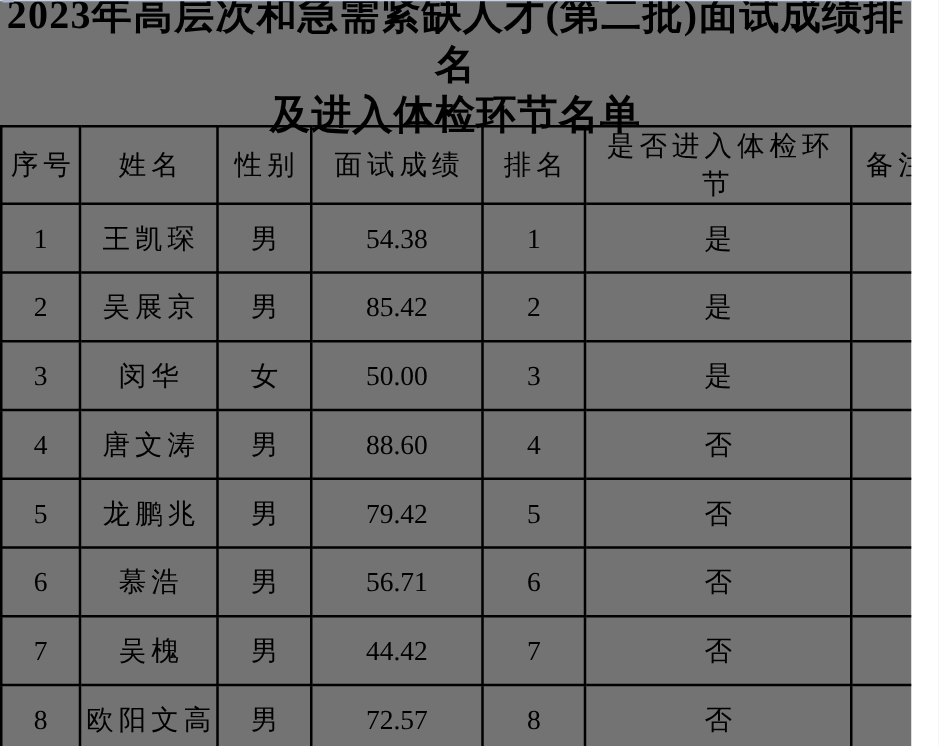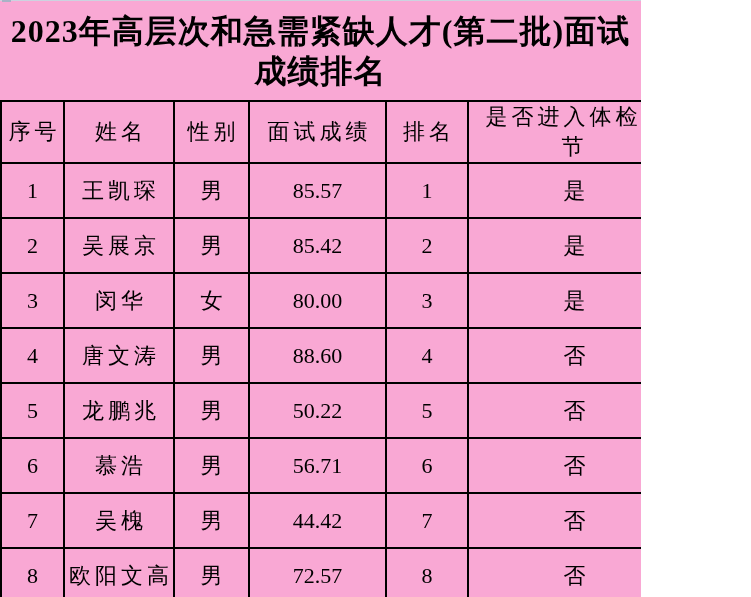--- a/index.html
+++ b/index.html
@@ -2,23 +2,23 @@
 <html><head>
 <meta charset="utf-8">
 <style>
   html, body {
     margin: 0;
     padding: 0;
     background: #ffffff;
   }
   .screen {
     position: relative;
-    width: 641px;
+    width: 729px;
     height: 597px;
-    background: #f9a8d4;
+    background: #737373;
     overflow: hidden;
     font-family: "Liberation Serif", "DejaVu Serif", serif;
     color: #000000;
   }
   
   .top-edge-line {
     position: absolute;
     top: 0; left: 0;
     width: 751px;
     height: 1px;
@@ -70,20 +70,21 @@
 </style>
 </head>
 <body>
 
 <div class="screen">
   <div class="top-edge-line"></div>
   <div class="corner-tick"></div>
 
   <div class="title-area">
     <div>2023年高层次和急需紧缺人才(第二批)面试成绩排名</div>
+    <div>及进入体检环节名单</div>
   </div>
 
   <table class="roster">
     <colgroup>
       <col style="width:63px">
       <col style="width:110px">
       <col style="width:75px">
       <col style="width:137px">
       <col style="width:82px">
       <col style="width:213px">
@@ -98,57 +99,57 @@
         <th class="sp">排名</th>
         <th class="sp">是否进入体检环节</th>
         <th class="sp">备注</th>
       </tr>
     </thead>
     <tbody>
       <tr class="data-row">
         <td class="num">1</td>
         <td class="sp">王凯琛</td>
         <td>男</td>
-        <td class="num">85.57</td>
+        <td class="num">54.38</td>
         <td class="num">1</td>
         <td>是</td>
         <td></td>
       </tr>
       <tr class="data-row">
         <td class="num">2</td>
         <td class="sp">吴展京</td>
         <td>男</td>
         <td class="num">85.42</td>
         <td class="num">2</td>
         <td>是</td>
         <td></td>
       </tr>
       <tr class="data-row">
         <td class="num">3</td>
         <td class="sp">闵华</td>
         <td>女</td>
-        <td class="num">80.00</td>
+        <td class="num">50.00</td>
         <td class="num">3</td>
         <td>是</td>
         <td></td>
       </tr>
       <tr class="data-row">
         <td class="num">4</td>
         <td class="sp">唐文涛</td>
         <td>男</td>
         <td class="num">88.60</td>
         <td class="num">4</td>
         <td>否</td>
         <td></td>
       </tr>
       <tr class="data-row">
         <td class="num">5</td>
         <td class="sp">龙鹏兆</td>
         <td>男</td>
-        <td class="num">50.22</td>
+        <td class="num">79.42</td>
         <td class="num">5</td>
         <td>否</td>
         <td></td>
       </tr>
       <tr class="data-row">
         <td class="num">6</td>
         <td class="sp">慕浩</td>
         <td>男</td>
         <td class="num">56.71</td>
         <td class="num">6</td>

